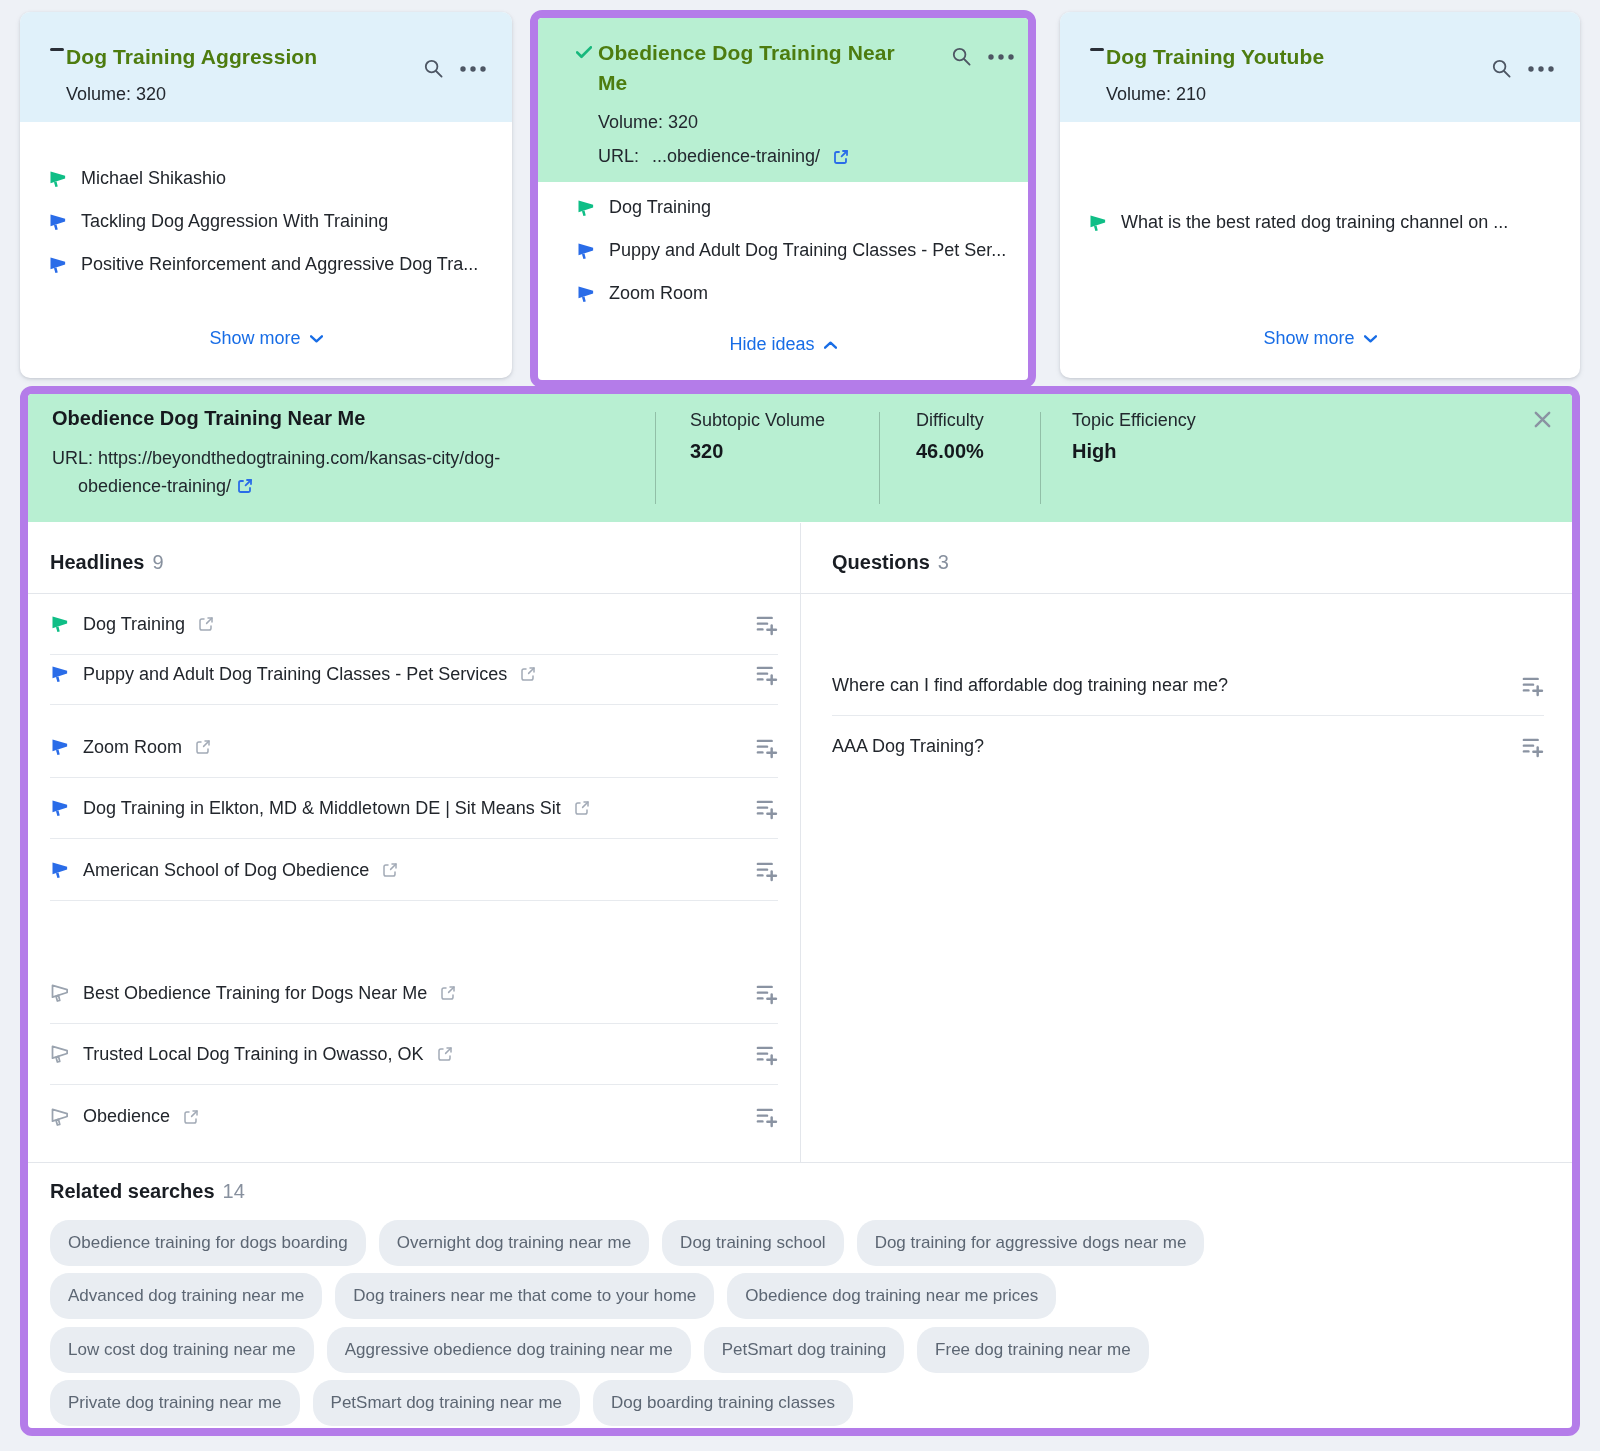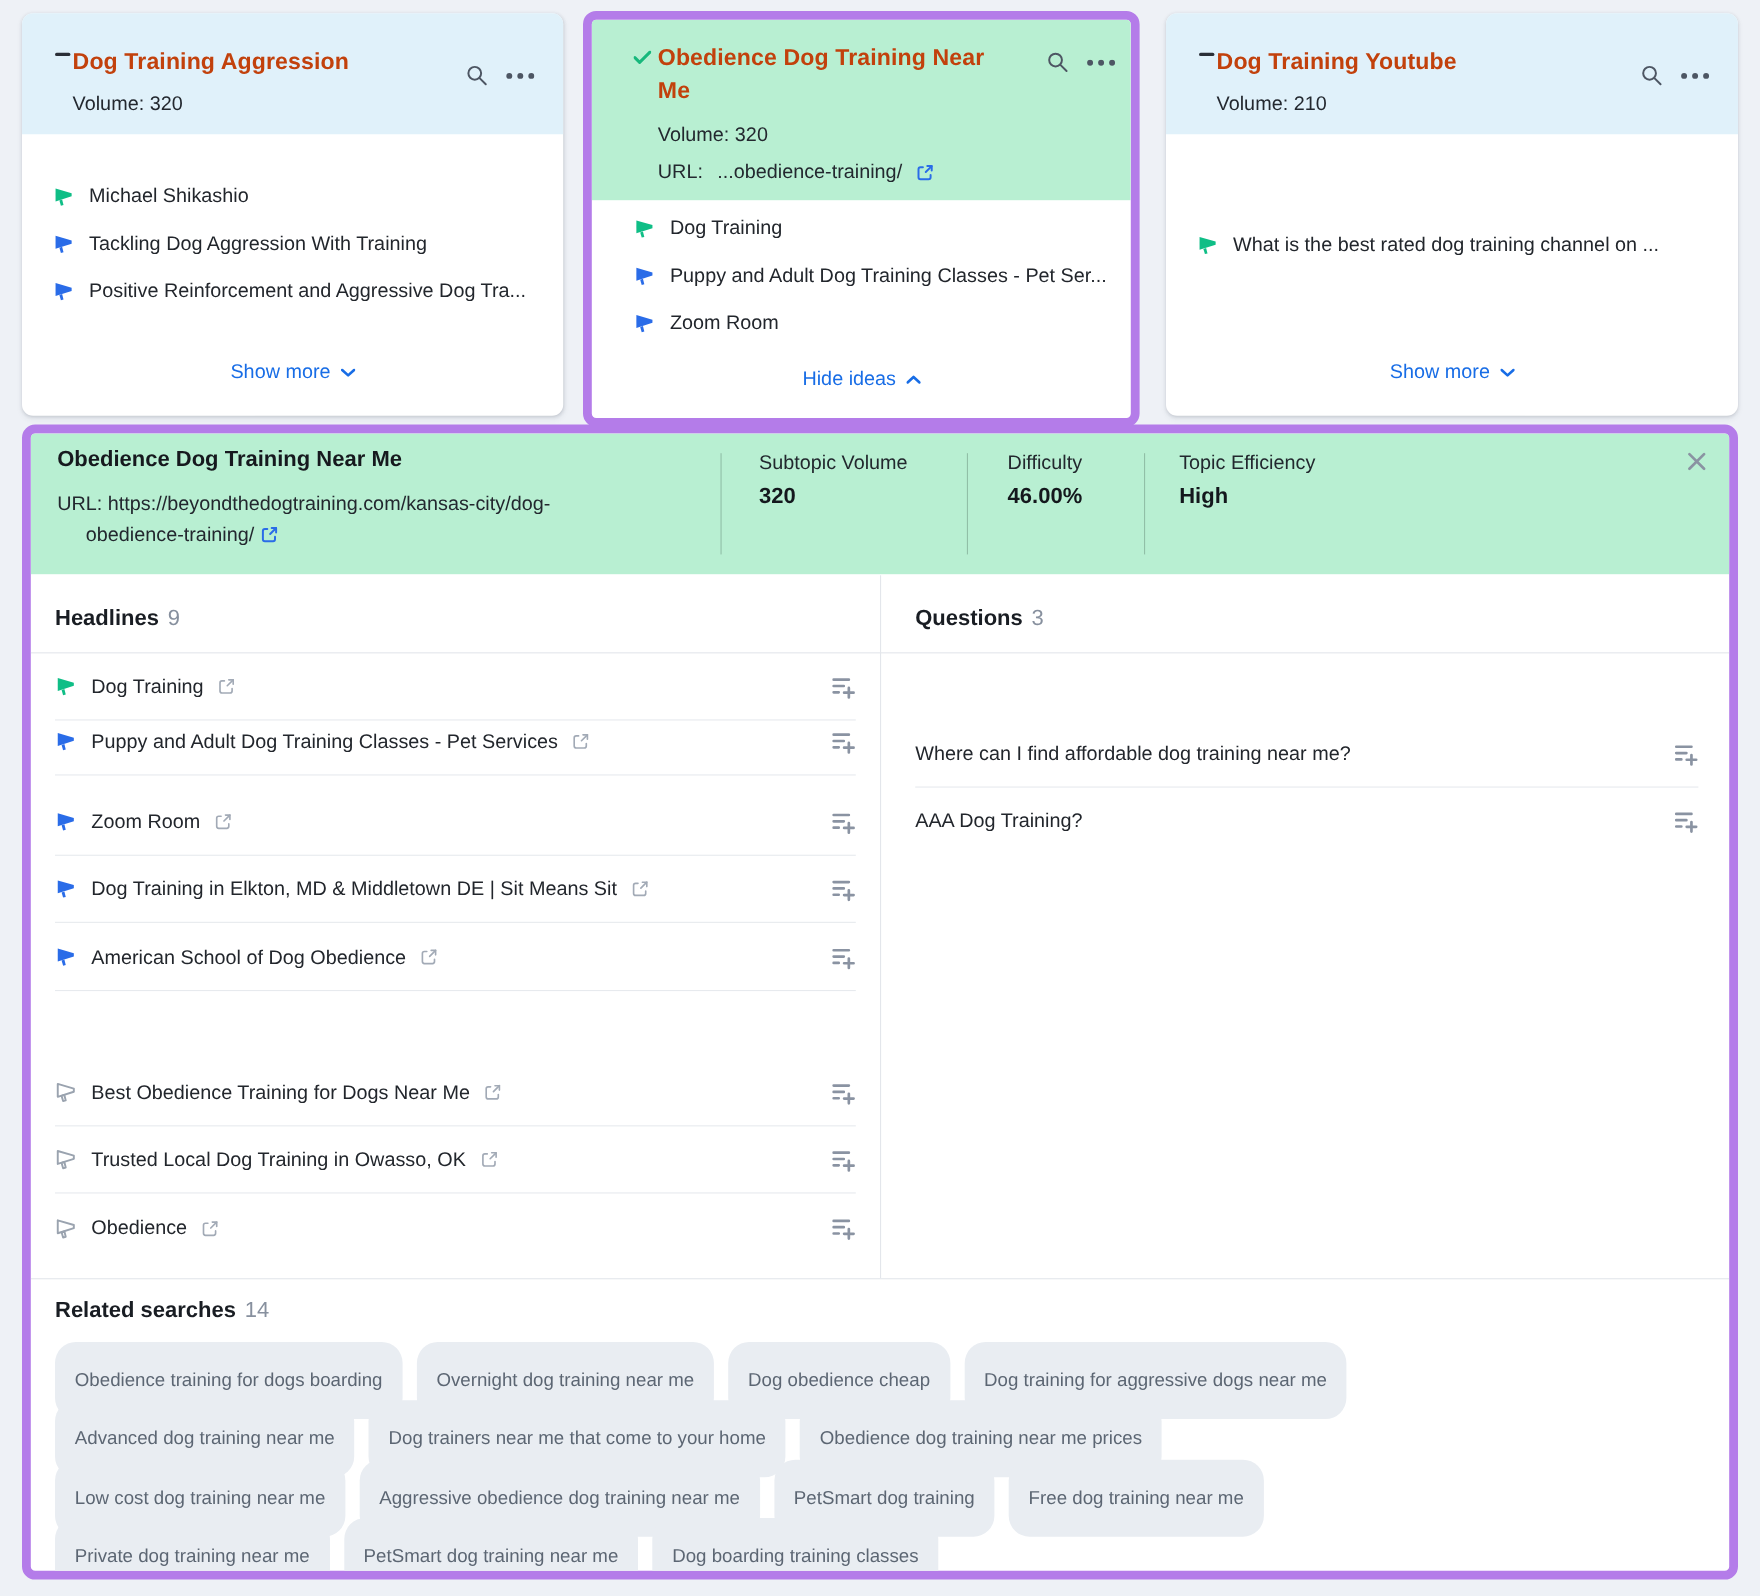--- a/index.html
+++ b/index.html
@@ -4,21 +4,21 @@
 <style>
   html,body{margin:0;padding:0}
   .page{position:relative;width:1600px;height:1451px;background:#eef1f6;
         font-family:"Liberation Sans","DejaVu Sans",sans-serif;overflow:hidden}
 
   
   .card{position:absolute;background:#fff;border-radius:10px;
         box-shadow:0 1px 3px rgba(41,51,71,.16),0 2px 6px rgba(41,51,71,.07)}
   .chead{position:absolute;left:0;top:0;right:0;background:#e0f1fa;border-radius:10px 10px 0 0}
   .dash{position:absolute;width:14px;height:3px;border-radius:2px;background:#2a2f37}
-  .ttl{position:absolute;font-size:21px;font-weight:700;color:#c2410c;line-height:30px;letter-spacing:.1px}
+  .ttl{position:absolute;font-size:21px;font-weight:700;color:#4d7c0f;line-height:30px;letter-spacing:.1px}
   .vol{position:absolute;font-size:18px;color:#23282f}
   .vol span{margin-right:5px}
   .hicons{position:absolute;display:flex;align-items:center;gap:16px}
   .ibtn{display:flex;cursor:pointer}
   .item{position:absolute;display:flex;align-items:center;gap:13px;font-size:18px;color:#22262c;white-space:nowrap}
   .flink{position:absolute;left:0;right:0;display:flex;justify-content:center;align-items:center;gap:9px;
          font-size:18px;color:#186de6;cursor:pointer}
   .mega{width:20px;height:20px;flex:0 0 20px}
   .mega.g path{fill:#0fbe86}
   .mega.b path{fill:#2a6ce8}
@@ -64,21 +64,21 @@
        border-bottom:1px solid #e7eaee;box-sizing:border-box;white-space:nowrap}
   .row .sp{flex:1}
   .row.last{border-bottom:none}
   .addl{width:23px;height:23px;cursor:pointer;flex:0 0 23px}
   .addl path{fill:none;stroke:#8a93a2;stroke-width:1.7;stroke-linecap:round}
   .hrow{left:22px;width:728px}
   .qrow{left:804px;width:712px}
 
   .relline{position:absolute;left:0;top:768px;width:100%;height:1px;background:#e3e6eb}
   .prow{position:absolute;left:22px;display:flex;gap:13px}
-  .pill{height:38px;display:flex;align-items:center;padding:16px 18px;background:#e9edf2;border-radius:19px;
+  .pill{height:38px;display:flex;align-items:center;padding:4px 18px;background:#e9edf2;border-radius:19px;
         font-size:17px;color:#5c6673;white-space:nowrap;cursor:pointer}
 </style>
 </head>
 <body>
 
 <div class="page">
 
   <div class="card" style="left:20px;top:12px;width:492px;height:366px">
     <div class="chead" style="height:110px">
       <div class="dash" style="left:30px;top:36px"></div>
@@ -416,21 +416,21 @@
           <path d="M11.6 8.6v6M8.6 11.6h6"></path>
         </svg>
     </div>
 
     <div class="relline"></div>
     <div class="secttl" style="left:22px;top:786px"><span>Related searches</span><span class="cnt">14</span></div>
 
     <div class="prow" style="top:826px">
       <span class="pill">Obedience training for dogs boarding</span>
       <span class="pill">Overnight dog training near me</span>
-      <span class="pill">Dog obedience cheap</span>
+      <span class="pill">Dog training school</span>
       <span class="pill">Dog training for aggressive dogs near me</span>
     </div>
     <div class="prow" style="top:879px">
       <span class="pill">Advanced dog training near me</span>
       <span class="pill">Dog trainers near me that come to your home</span>
       <span class="pill">Obedience dog training near me prices</span>
     </div>
     <div class="prow" style="top:933px">
       <span class="pill">Low cost dog training near me</span>
       <span class="pill">Aggressive obedience dog training near me</span>

